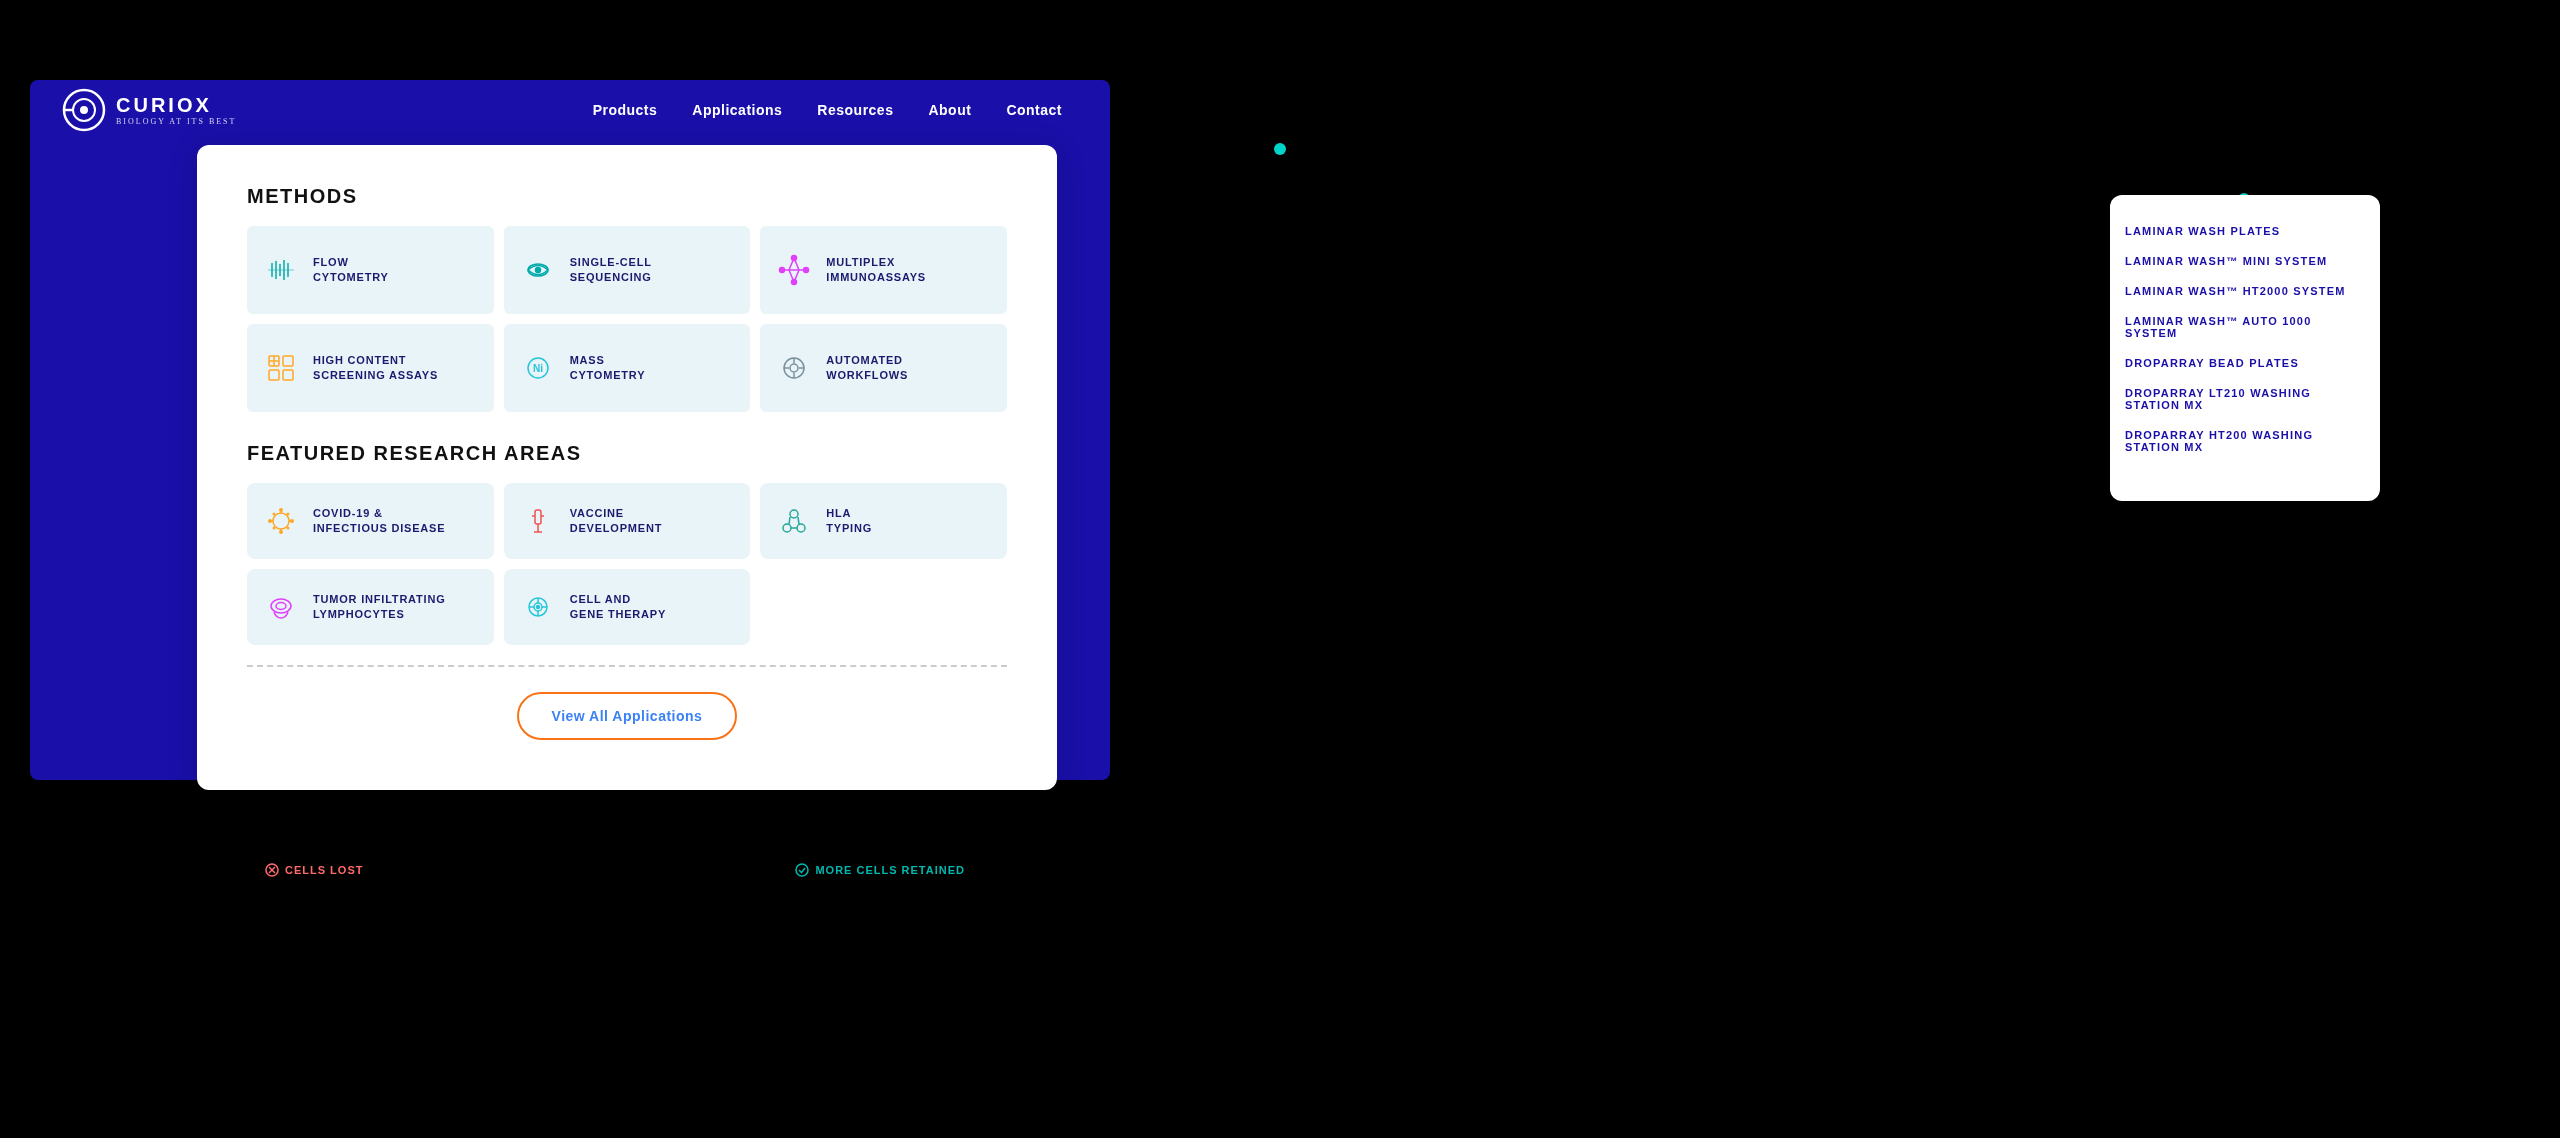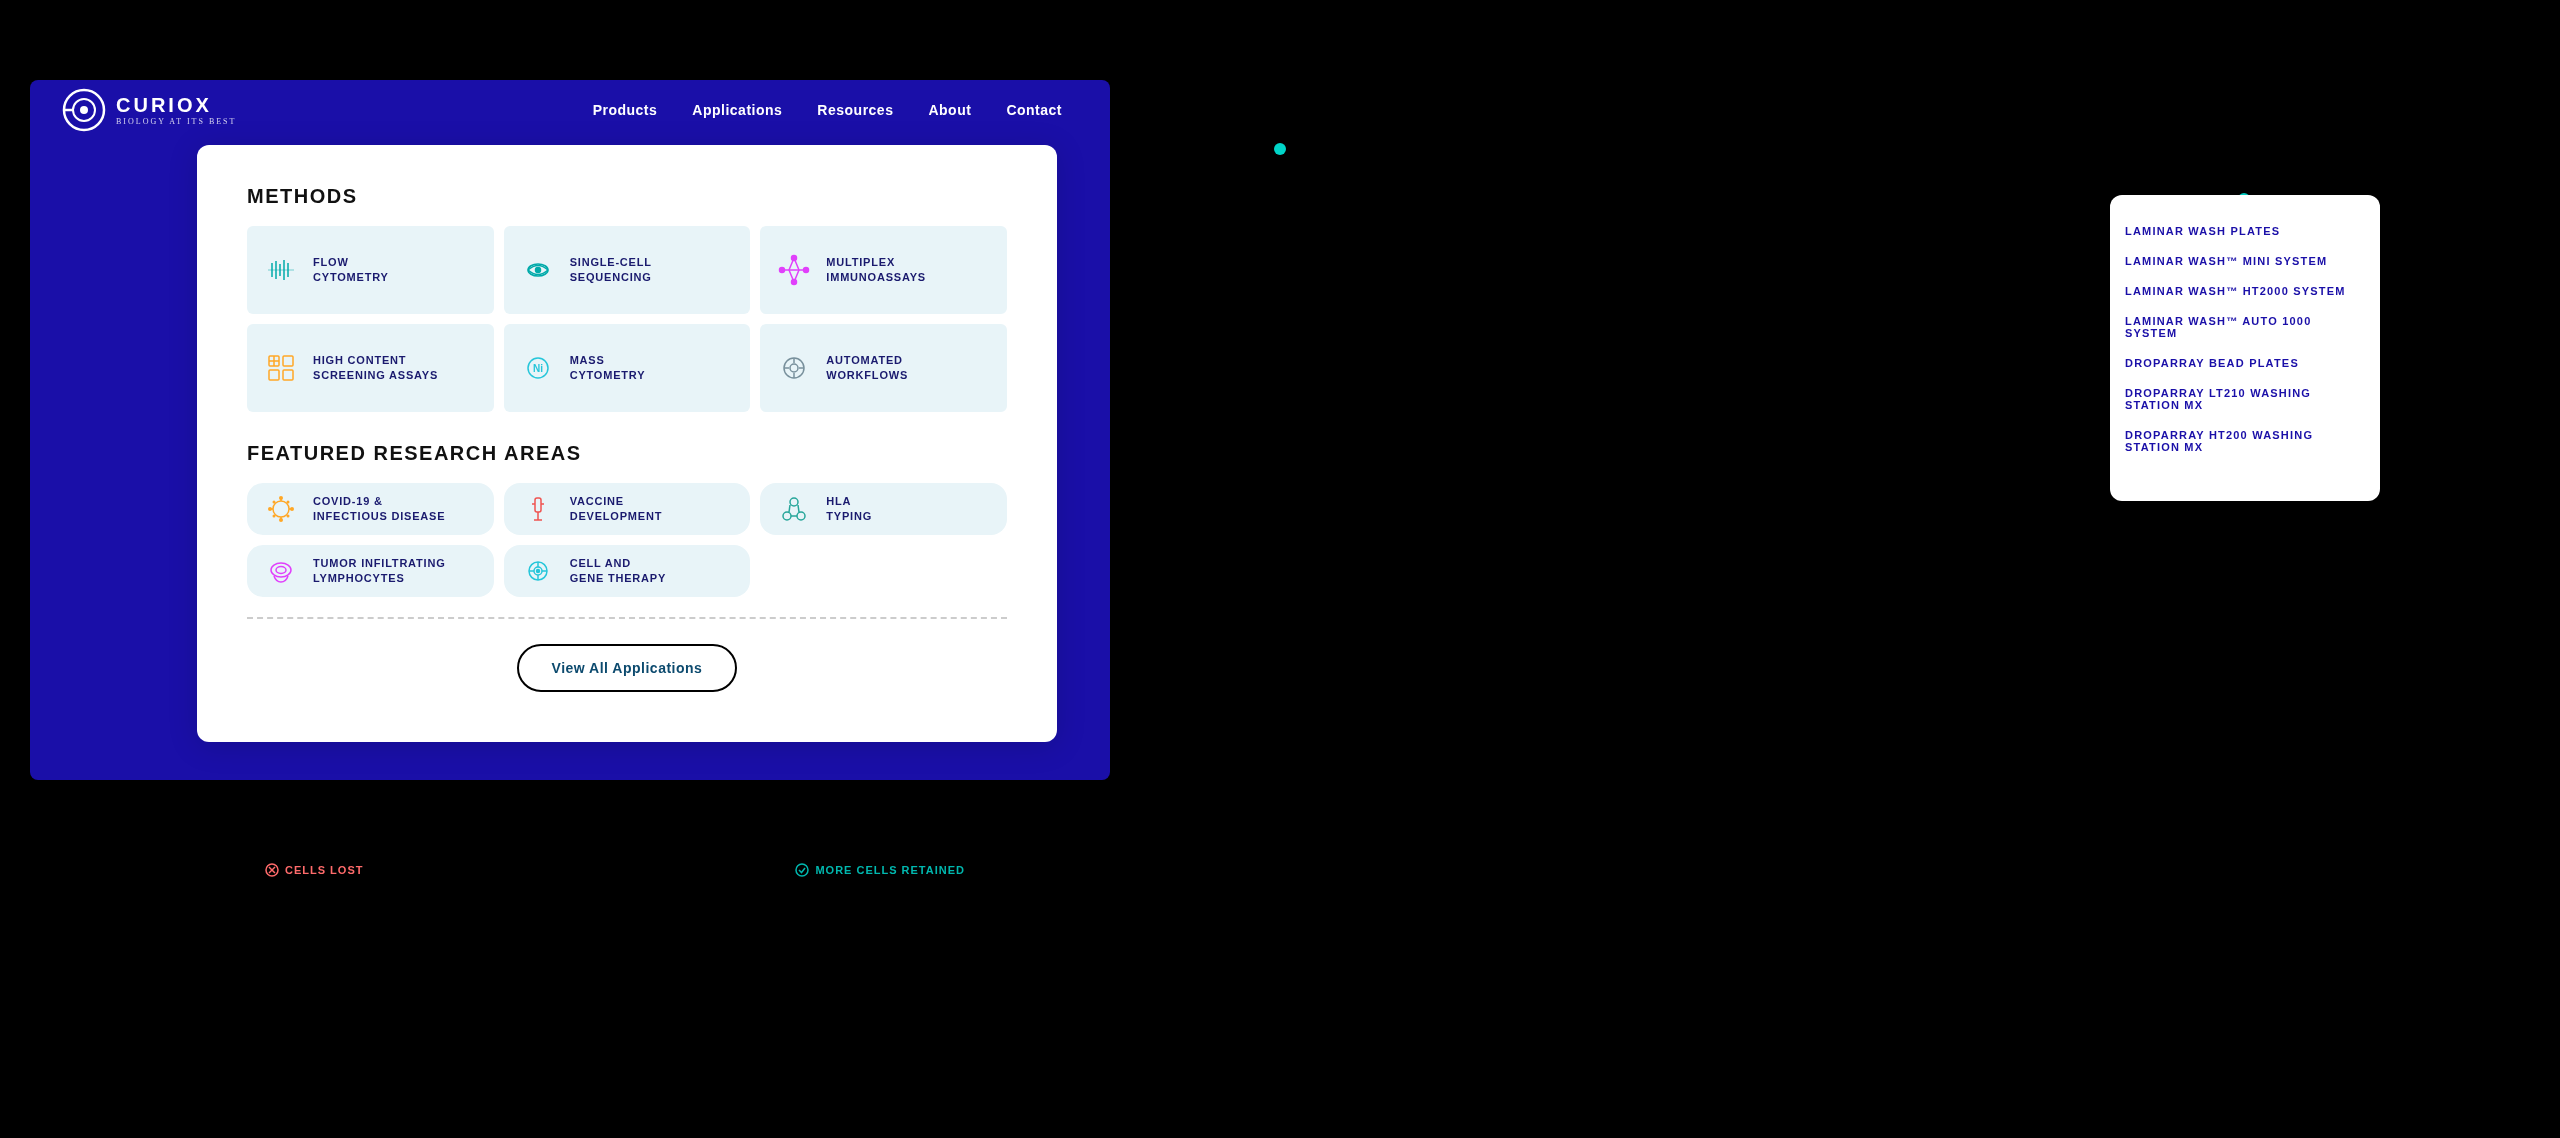--- a/index.html
+++ b/index.html
@@ -154,22 +154,22 @@
     
     .research-grid {
       display: grid;
       grid-template-columns: repeat(3, 1fr);
       gap: 10px;
       margin-bottom: 20px;
     }
 
     .research-card {
       background: #e8f4f8;
-      border-radius: 16px;
-      padding: 8px 16px;
+      border-radius: 8px;
+      padding: 20px 16px;
       display: flex;
       align-items: center;
       gap: 14px;
       cursor: pointer;
     }
 
     .research-icon {
       width: 36px;
       height: 36px;
       flex-shrink: 0;
@@ -196,24 +196,24 @@
       border-top: 2px dashed #ccc;
       margin: 20px 0 25px 0;
     }
 
     
     .view-all-btn {
       display: block;
       margin: 0 auto;
       width: 220px;
       padding: 14px 20px;
-      border: 2px solid #000000;
+      border: 2px solid #f97316;
       border-radius: 30px;
       background: transparent;
-      color: #0c4a6e;
+      color: #3b82f6;
       font-size: 14px;
       font-weight: 700;
       letter-spacing: 0.5px;
       text-align: center;
       cursor: pointer;
     }
 
     
     .bottom-labels {
       position: absolute;

